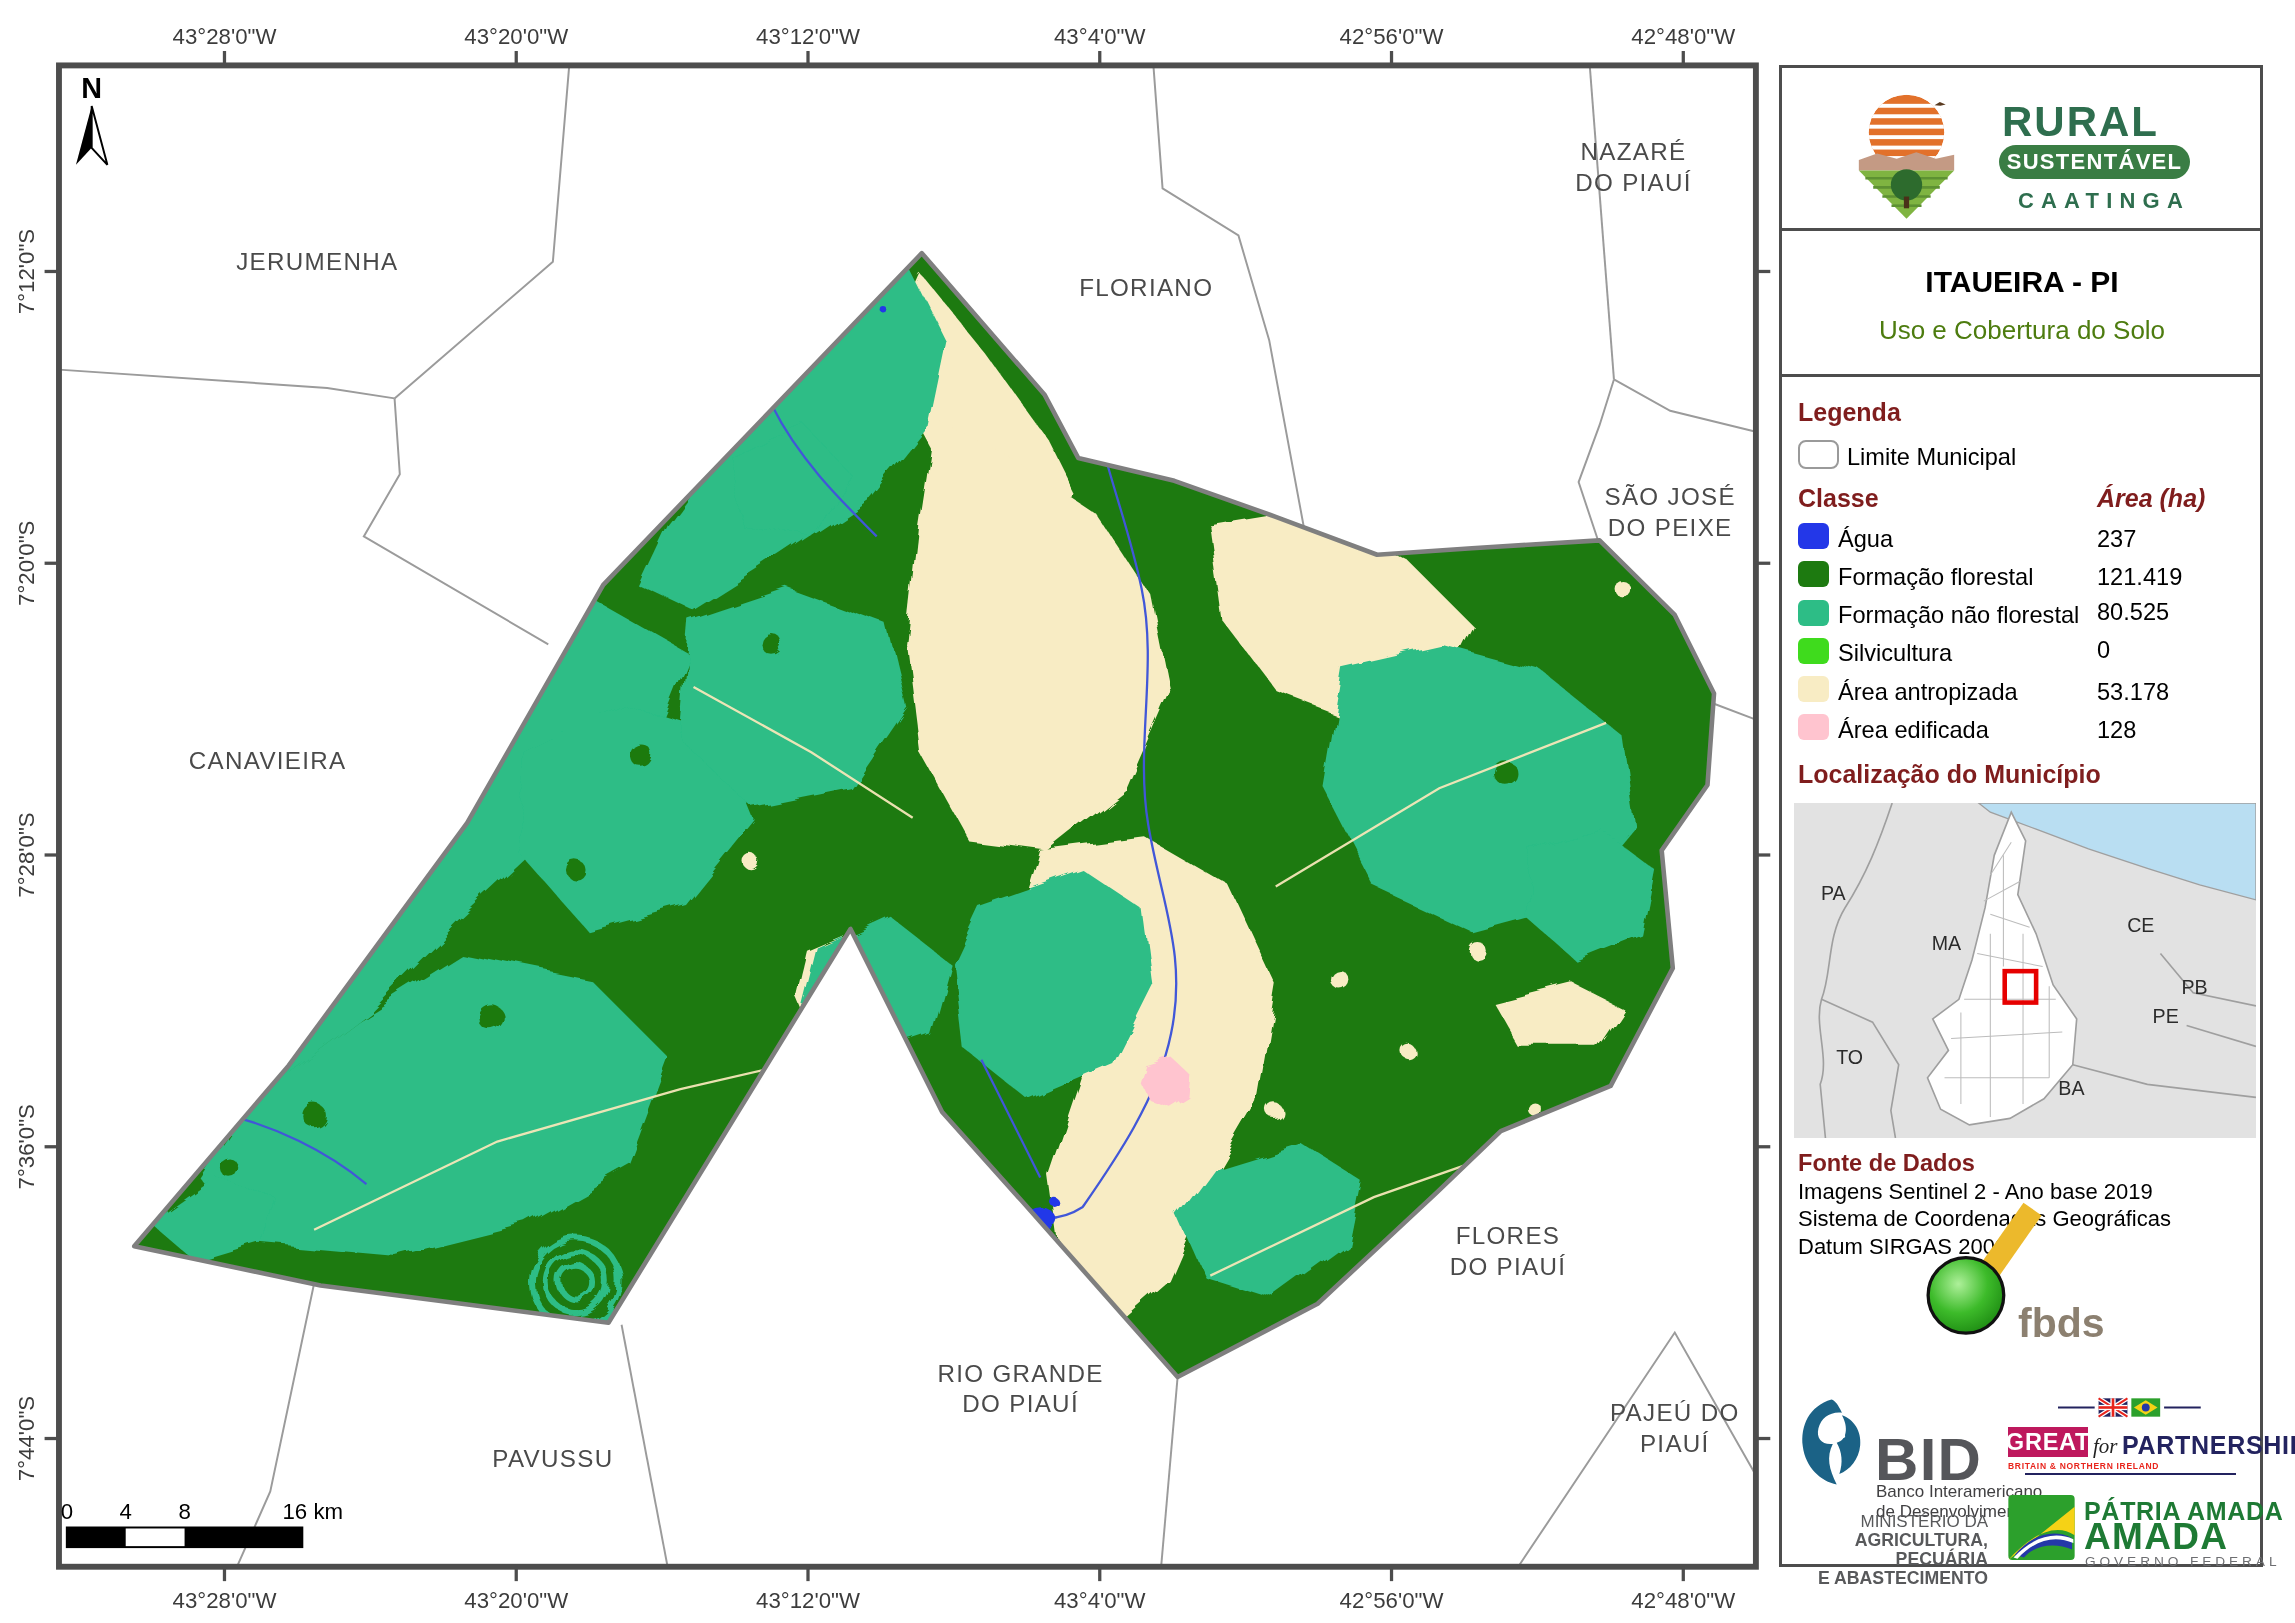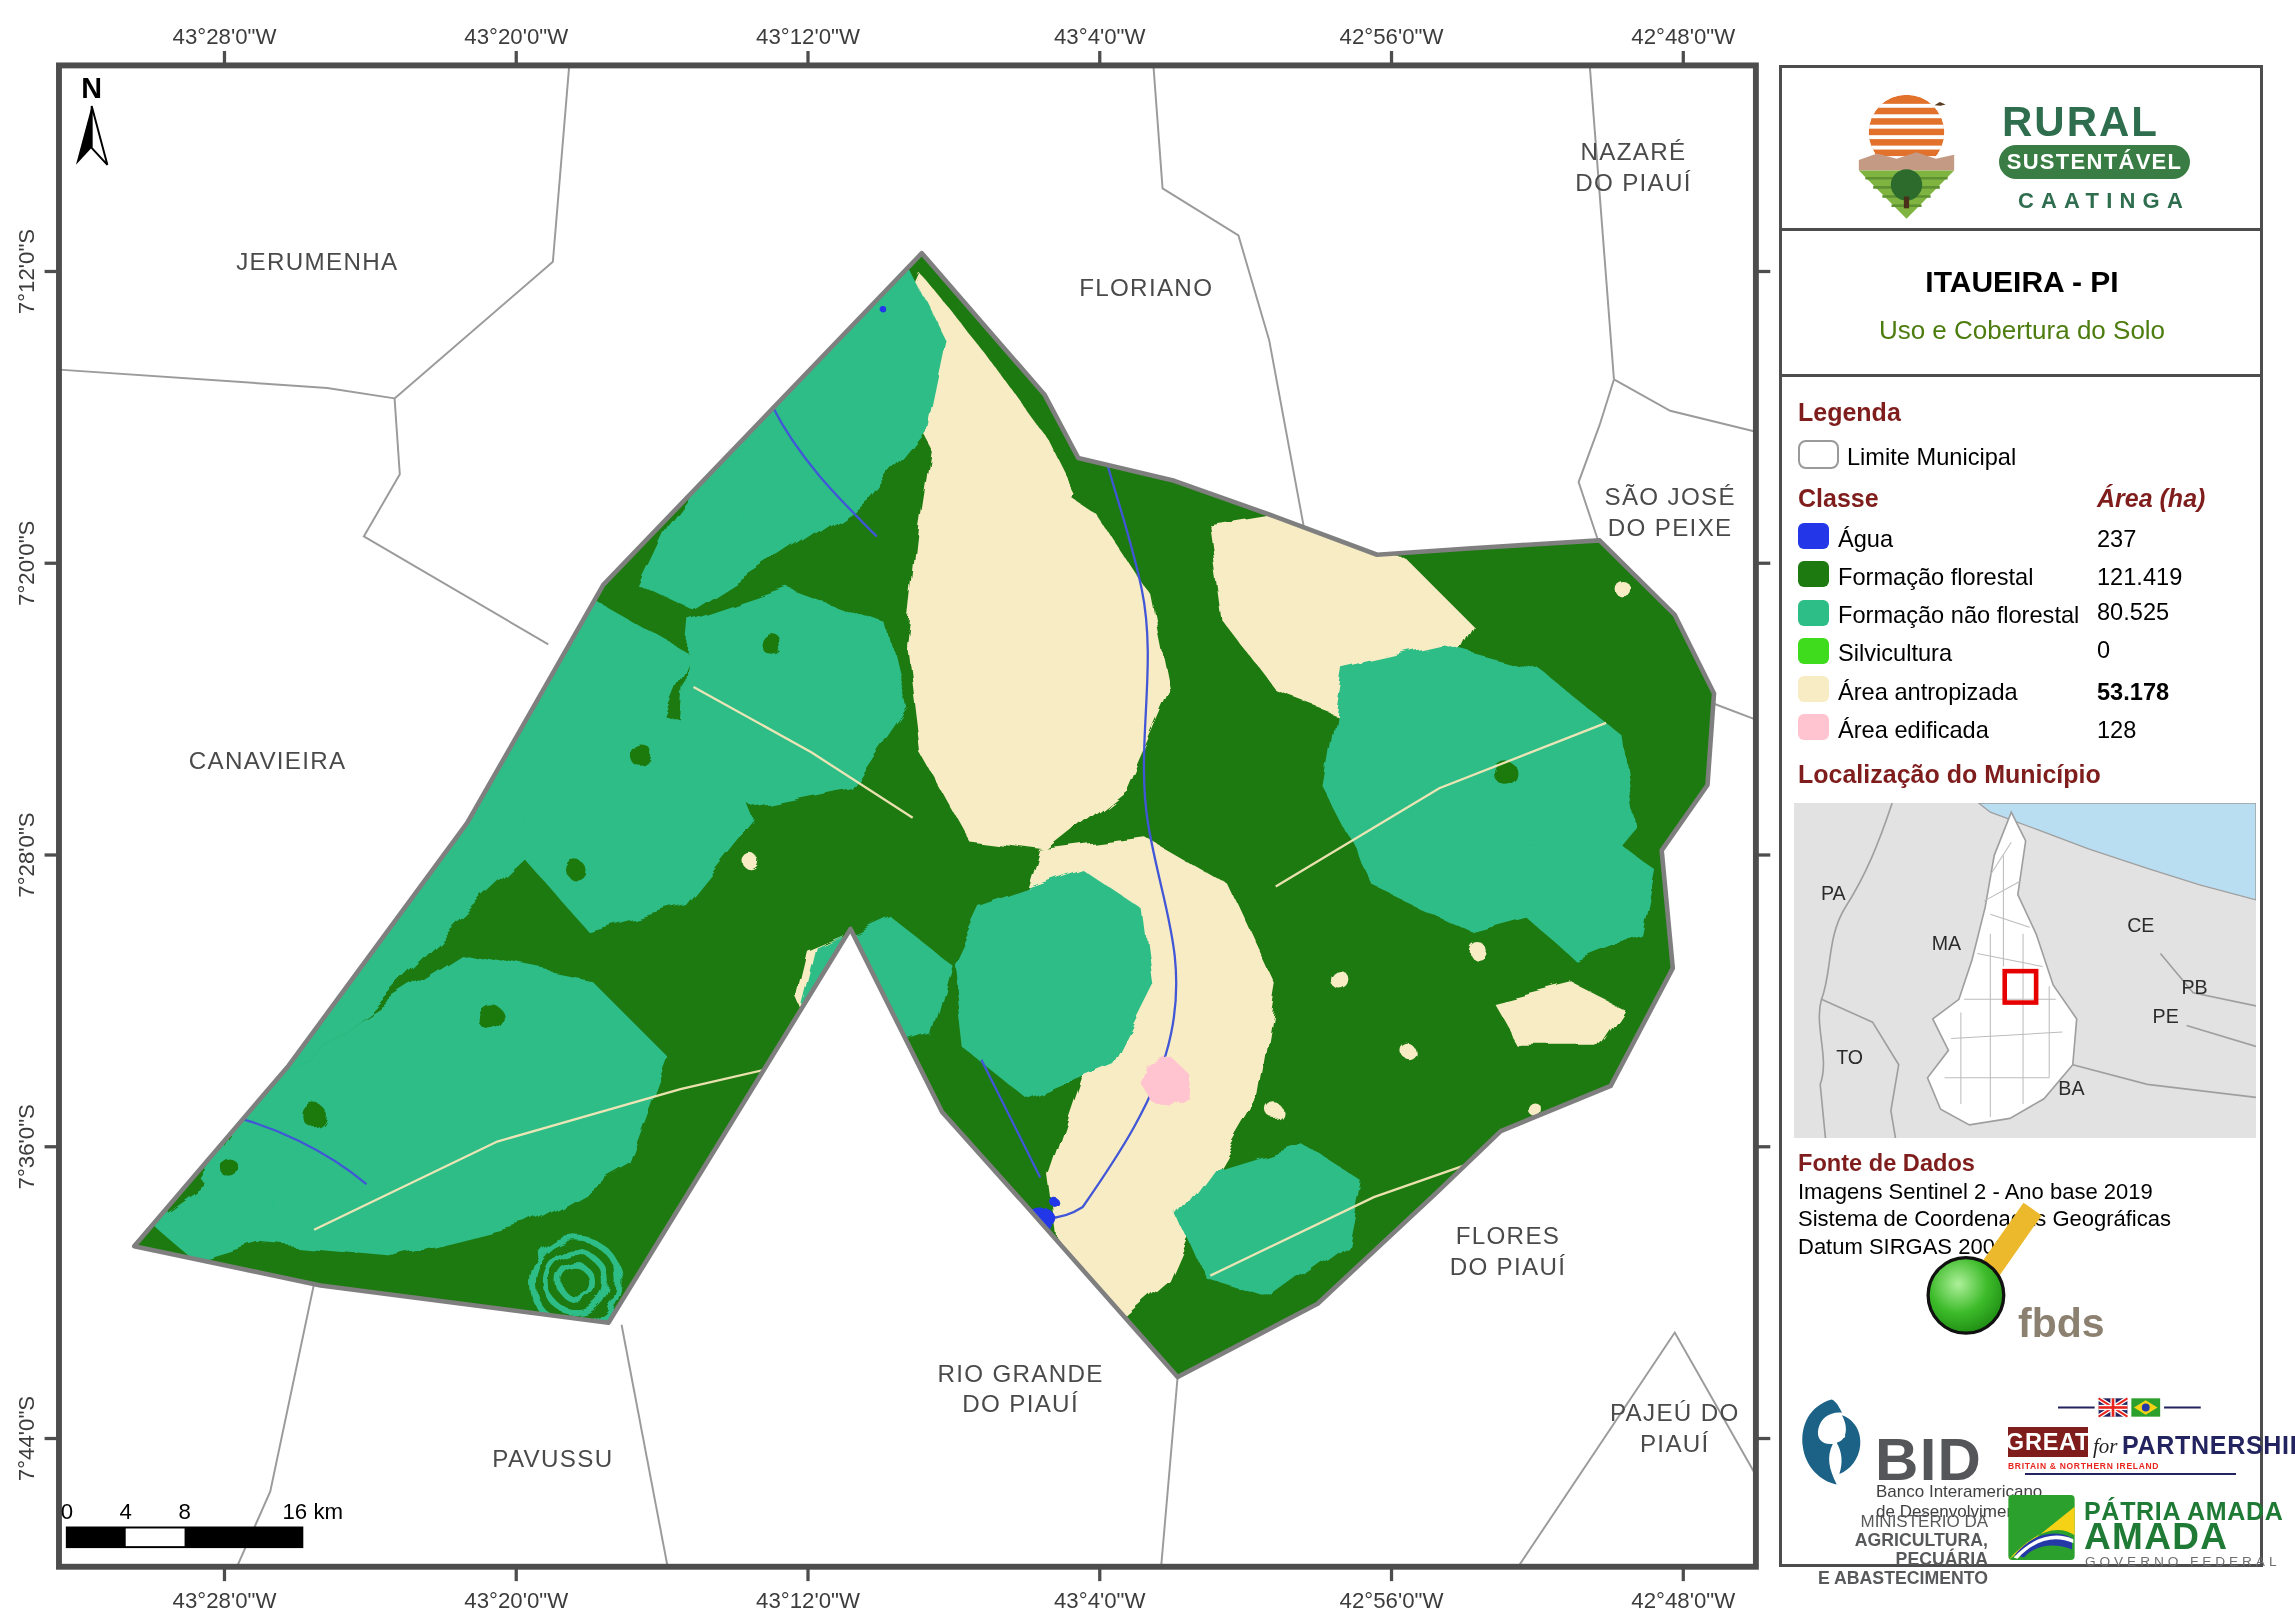--- a/index.html
+++ b/index.html
@@ -22,21 +22,21 @@
   .h-bold{font-size:25px;font-weight:bold;color:#7f1d1d;}
   .leg-label{font-size:23.6px;color:#000;}
   .leg-val{font-size:23.6px;color:#000;}
   .swatch{position:absolute;width:31px;height:26px;border-radius:5.9px;}
   .limite-swatch{position:absolute;width:41px;height:29px;border:2.6px solid #9a9a9a;
                  border-radius:7.9px;background:#fff;box-sizing:border-box;}
   .fonte-line{font-size:22px;color:#000;}
   .fbds-text{font-size:41px;font-weight:bold;color:#8c8070;}
   .bid-text{font-size:60px;font-weight:bold;color:#55565a;letter-spacing:1.3px;}
   .bid-sub{font-size:17px;color:#414042;line-height:19.6px;}
-  .great-box{position:absolute;background:#7f1d1d;width:80px;height:30px;
+  .great-box{position:absolute;background:#be185d;width:80px;height:30px;
              display:flex;align-items:center;justify-content:center;}
   .great-txt{color:#fff;font-weight:bold;font-size:23.6px;letter-spacing:0.7px;}
   .for-txt{font-family:"Liberation Serif",serif;font-style:italic;font-size:21px;color:#222;}
   .partner-txt{font-size:25px;font-weight:bold;color:#23235f;letter-spacing:0.7px;}
   .britain-txt{font-size:8.5px;font-weight:bold;color:#e8241c;letter-spacing:0.7px;}
   .navy-rule{position:absolute;background:#23235f;height:2px;}
   .ministerio{font-size:17px;color:#58595b;text-align:right;width:190px;line-height:19px;}
   .ministerio b{font-size:17.7px;}
   .patria1{font-size:25px;font-weight:bold;color:#1e7a34;letter-spacing:0.7px;}
   .patria2{font-size:37px;font-weight:bold;color:#1e7a34;letter-spacing:1.3px;}
@@ -306,21 +306,21 @@
   <div class="swatch" style="left: 1798px; top: 600px; background: rgb(45, 189, 134);"></div>
   <div class="abs leg-label" style="left:1838px;top:602px;">Formação não florestal</div>
   <div class="abs leg-val" style="left:2097px;top:599px;">80.525</div>
 
   <div class="swatch" style="left: 1798px; top: 638px; background: rgb(63, 219, 29);"></div>
   <div class="abs leg-label" style="left:1838px;top:640px;">Silvicultura</div>
   <div class="abs leg-val" style="left:2097px;top:637px;">0</div>
 
   <div class="swatch" style="left: 1798px; top: 676px; background: rgb(248, 236, 196);"></div>
   <div class="abs leg-label" style="left:1838px;top:679px;">Área antropizada</div>
-  <div class="abs leg-val" style="left:2097px;top:679px;font-weight:bold;">53.178</div>
+  <div class="abs leg-val" style="left:2097px;top:679px;">53.178</div>
 
   <div class="swatch" style="left: 1798px; top: 714px; background: rgb(255, 196, 207);"></div>
   <div class="abs leg-label" style="left:1838px;top:717px;">Área edificada</div>
   <div class="abs leg-val" style="left:2097px;top:717px;">128</div>
 
   <div class="abs h-bold" style="left:1798px;top:760px;">Localização do Município</div>
 
   <svg class="abs" style="left:1794px;top:803px;" width="462" height="335" viewBox="0 0 706 512">
     <rect x="0" y="0" width="706" height="512" fill="#e2e2e2"></rect>
     <path d="M282,0 L300,14 L370,40 L450,70 L540,100 L620,125 L706,148 L706,0 Z" fill="#b9def2" stroke="#9f9f9f" stroke-width="2"></path>

